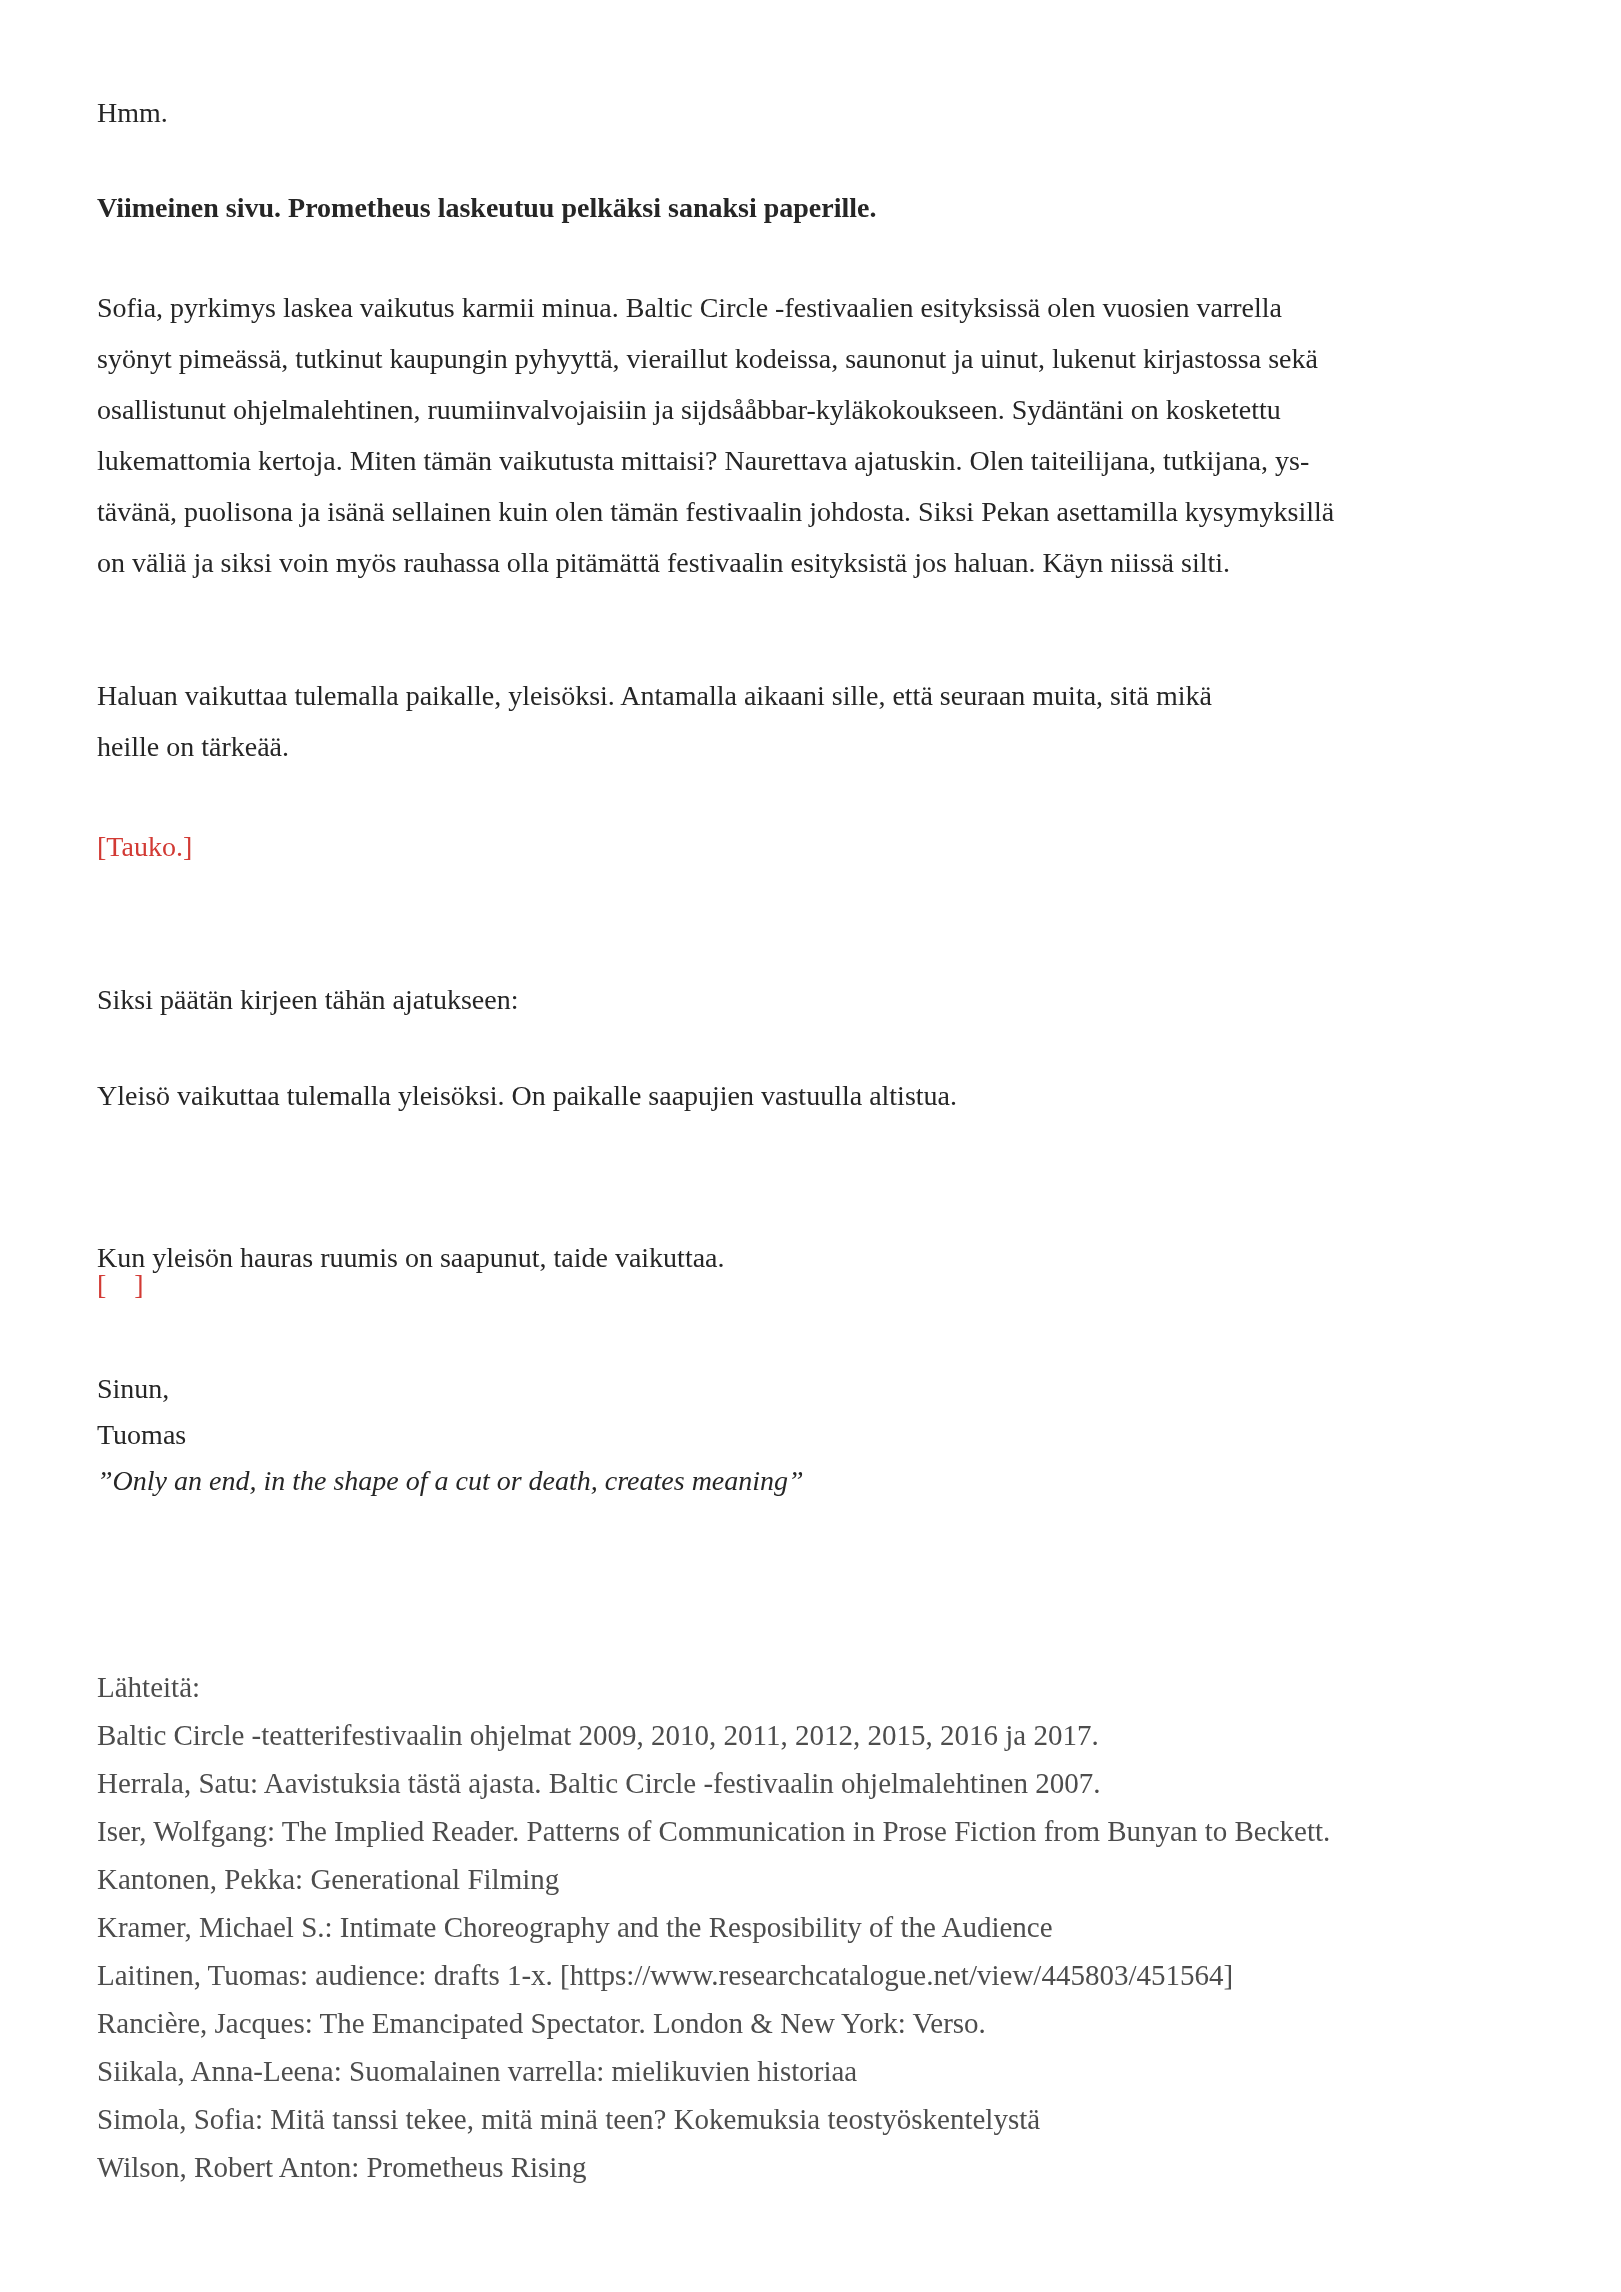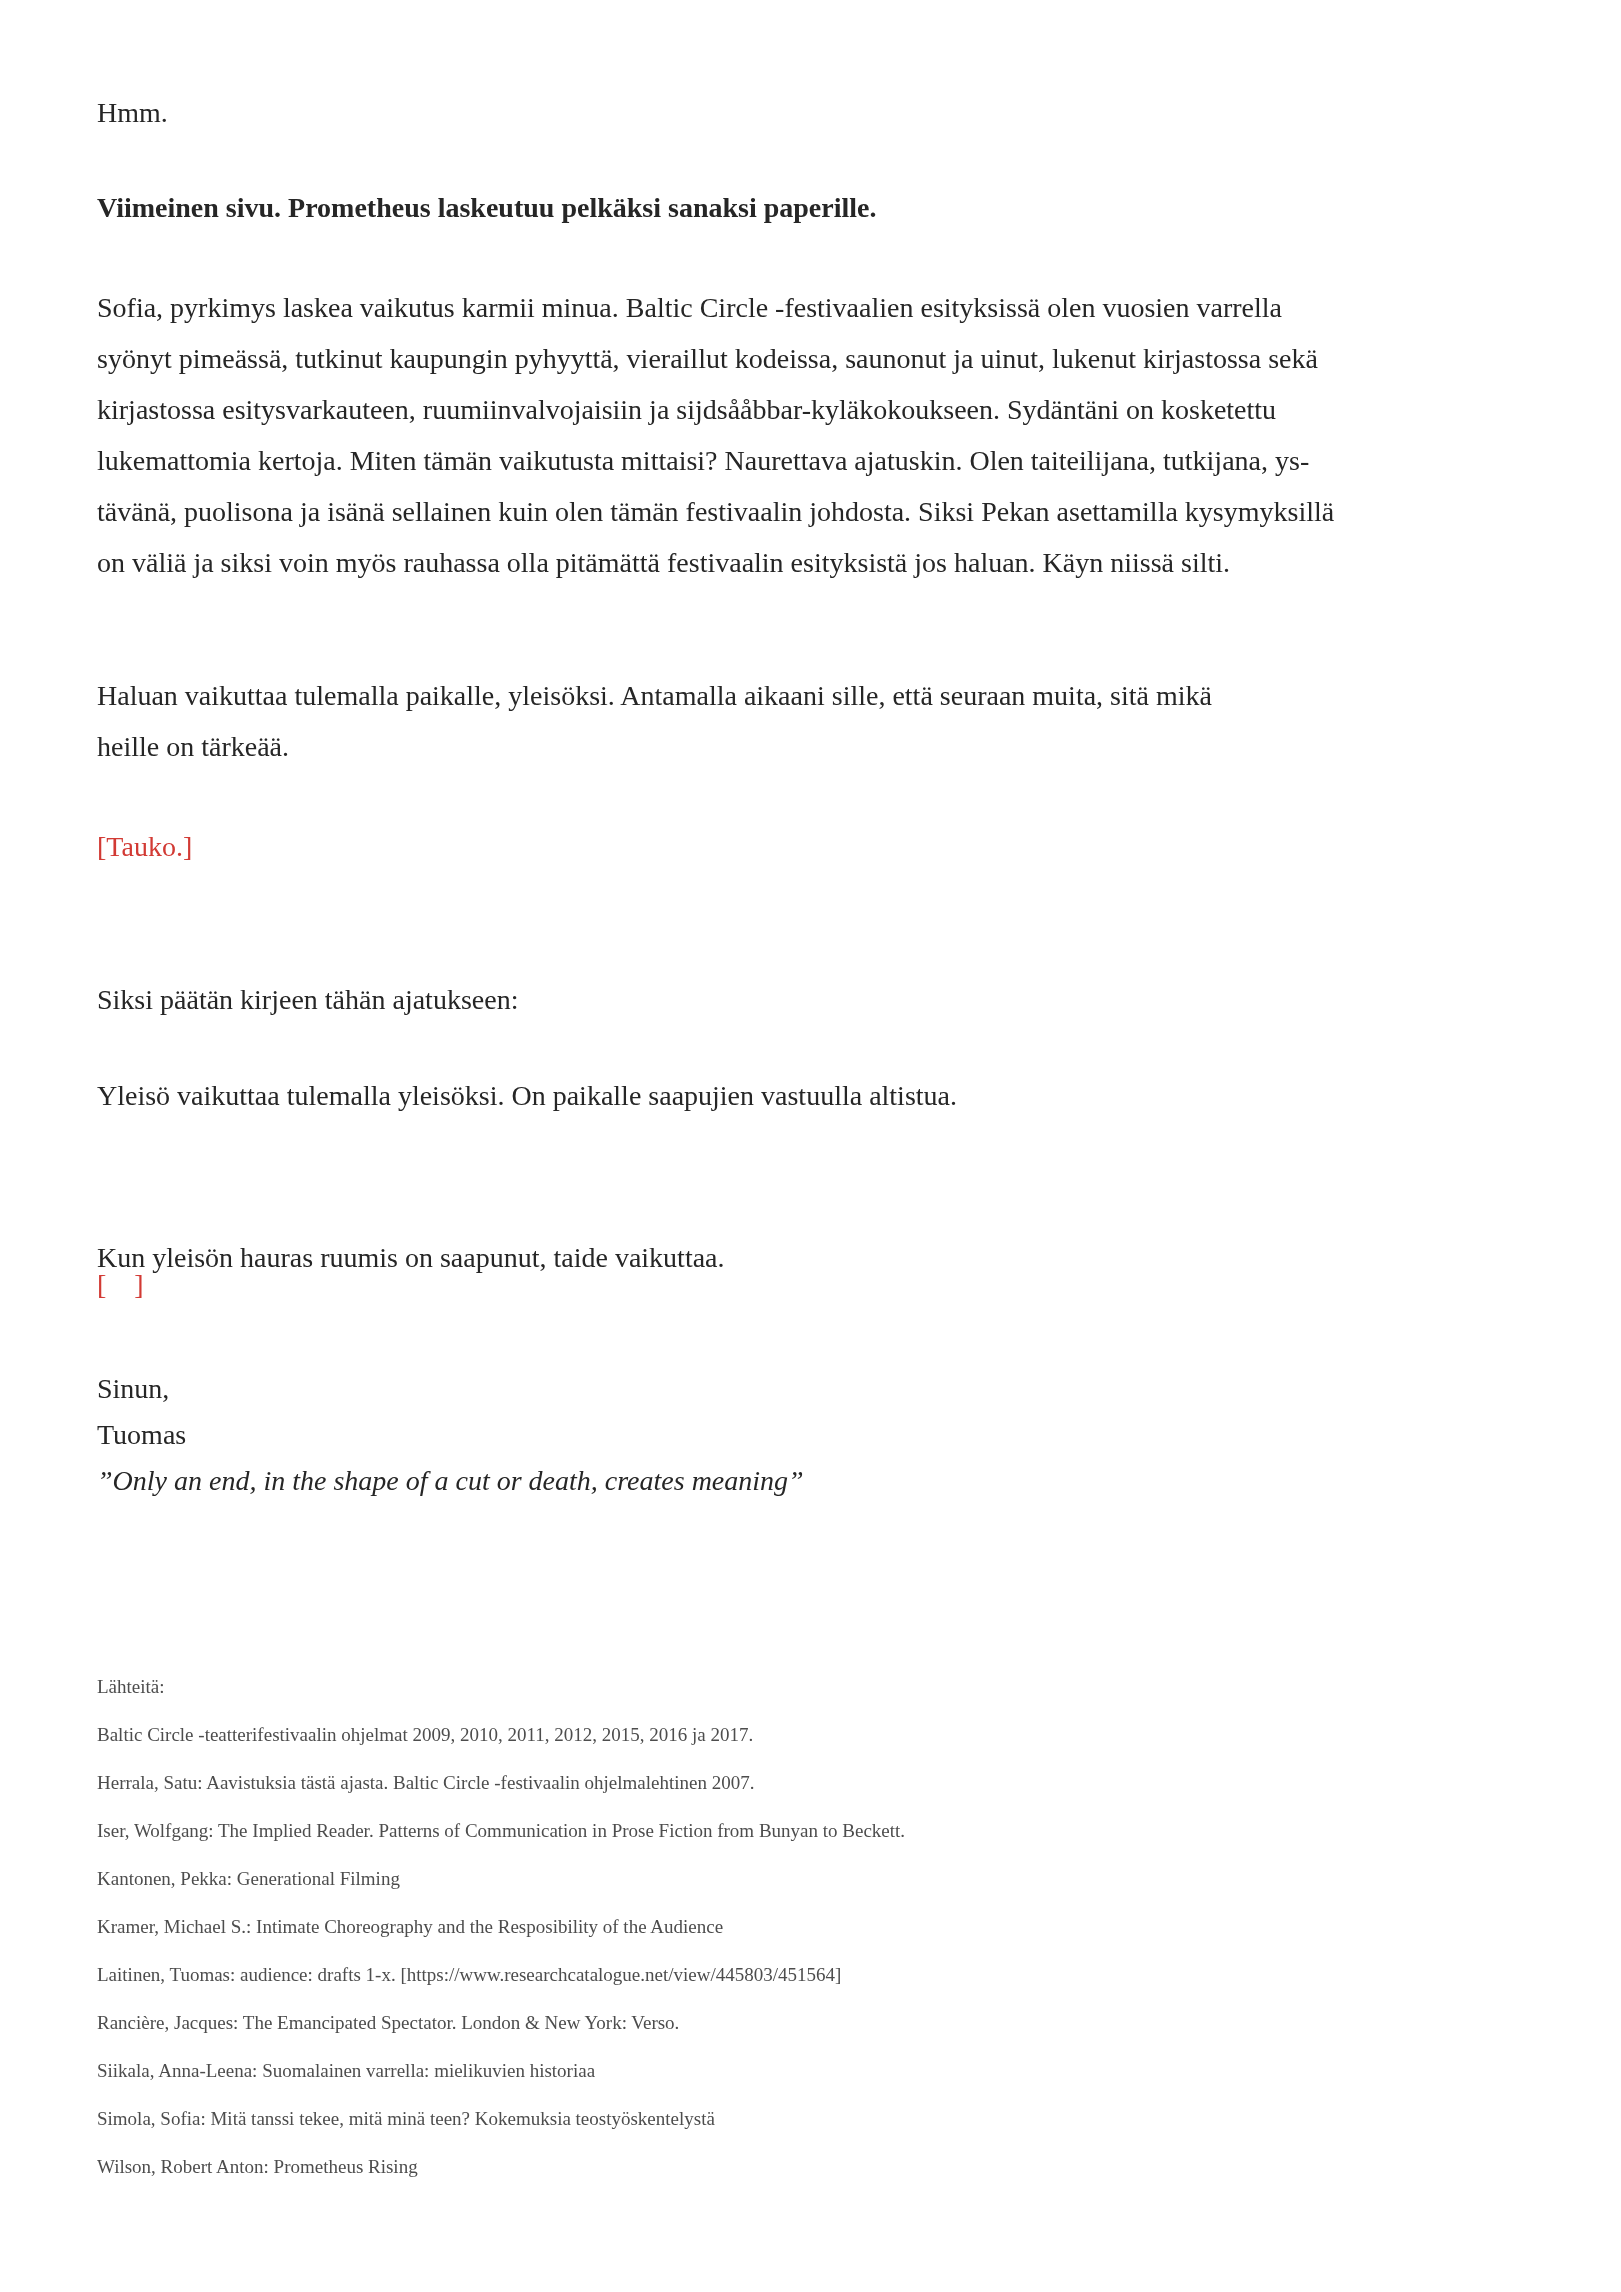--- a/index.html
+++ b/index.html
@@ -21,42 +21,42 @@
     font-size: 28px;
     line-height: 51px;
     color: #262626;
   }
   .line { white-space: nowrap; }
   .red { color: #d23a34; }
   .pre { white-space: pre; }
   .sig { line-height: 46px; }
   .quote-line { font-style: italic; }
   .sources {
-    font-size: 19px;
+    font-size: 29px;
     line-height: 48px;
     color: #4d4d4d;
   }
 </style>
 </head>
 <body>
 
 <div class="page">
 
   <div class="block body-text" style="top: 87px;">
     <div class="line">Hmm.</div>
   </div>
 
   <div class="block body-text" style="top: 182px; font-weight: bold;">
     <div class="line">Viimeinen sivu. Prometheus laskeutuu pelkäksi sanaksi paperille.</div>
   </div>
 
   <div class="block body-text" style="top: 282px;">
     <div class="line">Sofia, pyrkimys laskea vaikutus karmii minua. Baltic Circle -festivaalien esityksissä olen vuosien varrella</div>
     <div class="line">syönyt pimeässä, tutkinut kaupungin pyhyyttä, vieraillut kodeissa, saunonut ja uinut, lukenut kirjastossa sekä</div>
-    <div class="line">kirjastossa esitysvarkauteen, ruumiinvalvojaisiin ja sijdsååbbar-kyläkokoukseen. Sydäntäni on kosketettu</div>
+    <div class="line">osallistunut ohjelmalehtinen, ruumiinvalvojaisiin ja sijdsååbbar-kyläkokoukseen. Sydäntäni on kosketettu</div>
     <div class="line">lukemattomia kertoja. Miten tämän vaikutusta mittaisi? Naurettava ajatuskin. Olen taiteilijana, tutkijana, ys-</div>
     <div class="line">tävänä, puolisona ja isänä sellainen kuin olen tämän festivaalin johdosta. Siksi Pekan asettamilla kysymyksillä</div>
     <div class="line">on väliä ja siksi voin myös rauhassa olla pitämättä festivaalin esityksistä jos haluan. Käyn niissä silti.</div>
   </div>
 
   <div class="block body-text" style="top: 670px;">
     <div class="line">Haluan vaikuttaa tulemalla paikalle, yleisöksi. Antamalla aikaani sille, että seuraan muita, sitä mikä</div>
     <div class="line">heille on tärkeää.</div>
   </div>
 

